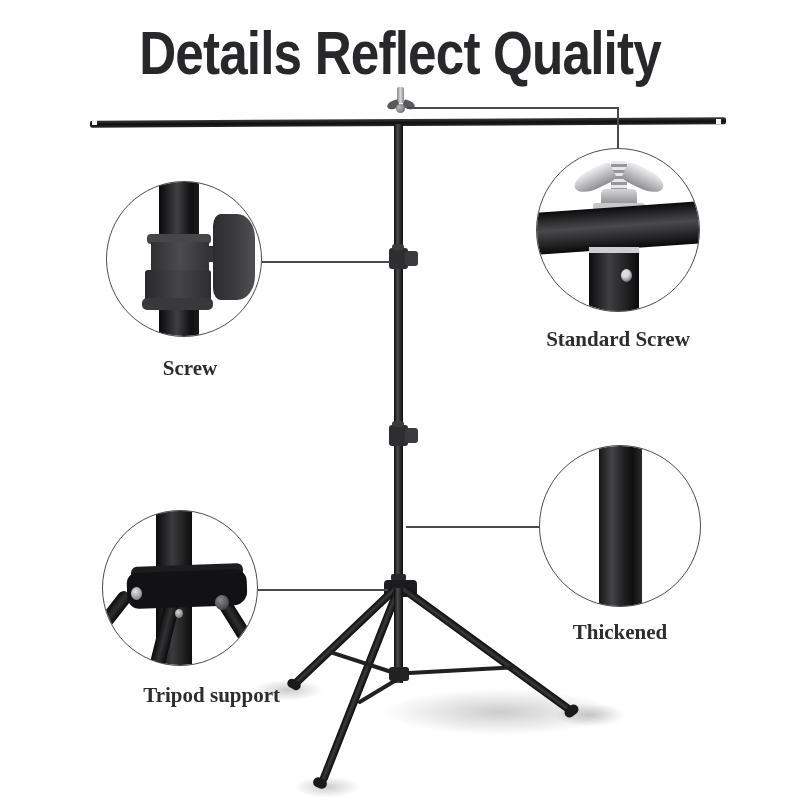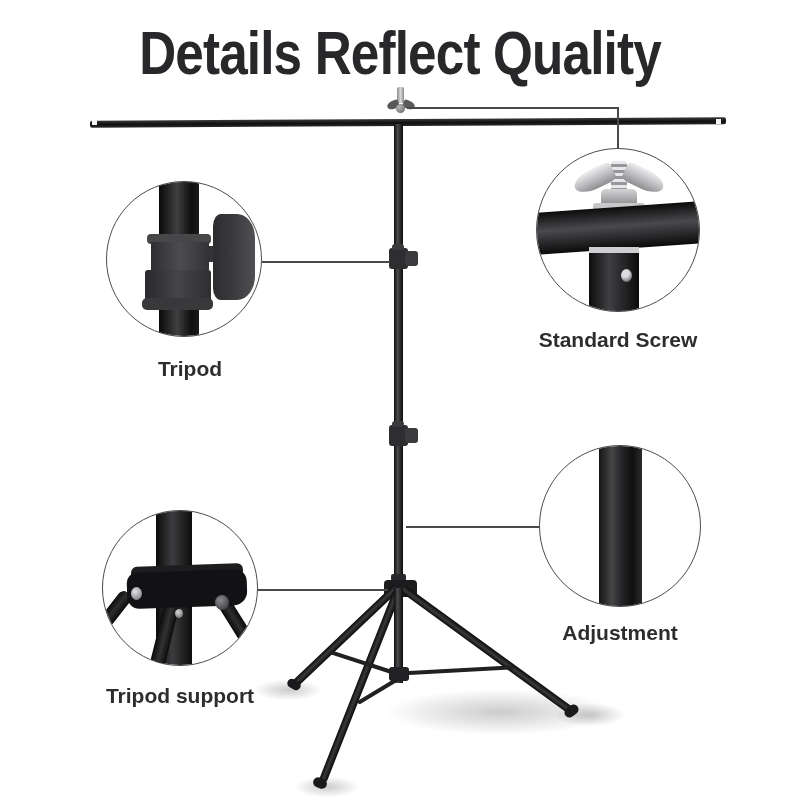--- a/index.html
+++ b/index.html
@@ -21,21 +21,21 @@
   .clamp-knob{position:absolute;background:#3b3b3e;border-radius:3px;}
   .leg{position:absolute;border-radius:4px;
     background:linear-gradient(90deg,#0b0b0c,#39393b 45%,#0b0b0c);}
   .strut{position:absolute;height:4px;background:#212123;border-radius:2px;transform-origin:left center;}
   .foot{position:absolute;background:#1a1a1c;border-radius:5px;}
   .shadow{position:absolute;background:radial-gradient(ellipse at center,rgba(0,0,0,0.20),rgba(0,0,0,0) 68%);}
   
   .callout-circle{position:absolute;border-radius:50%;background:#fff;
     border:1.5px solid #4c4c4e;overflow:hidden;box-sizing:border-box;}
   .callout-label{position:absolute;text-align:center;font-weight:700;font-size:21px;
-    line-height:23px;color:#2d2d2f;}
+    line-height:23px;color:#2d2d2f;font-family:Liberation Serif, serif;}
   .cline{position:absolute;background:#4a4a4c;height:1.5px;}
   .cline-v{position:absolute;background:#4a4a4c;width:1.5px;}
   .abs{position:absolute;}
 </style>
 </head>
 <body>
 
 <div class="canvas">
 
   <div class="title">Details Reflect Quality</div>
@@ -91,21 +91,21 @@
   <div class="callout-circle" style="left:106px;top:181px;width:156px;height:156px;">
     <div class="abs" style="left:52px;top:-2px;width:40px;height:160px;background:linear-gradient(90deg,#09090a,#3f3f41 45%,#101011 80%,#1a1a1b);"></div>
     <div class="abs" style="left:96px;top:64px;width:18px;height:16px;background:#343437;"></div>
     <div class="abs" style="left:106px;top:32px;width:42px;height:86px;background:linear-gradient(90deg,#2c2c2e,#3d3d40 55%,#505053);border-radius:8px 18px 18px 8px / 12px 24px 24px 12px;"></div>
     <div class="abs" style="left:40px;top:52px;width:64px;height:10px;background:#47474a;border-radius:4px;"></div>
     <div class="abs" style="left:44px;top:60px;width:58px;height:28px;background:linear-gradient(90deg,#2f2f31,#4c4c4f 50%,#333335);"></div>
     <div class="abs" style="left:38px;top:88px;width:66px;height:32px;background:linear-gradient(90deg,#29292b,#454548 50%,#2e2e30);border-radius:3px;"></div>
     <div class="abs" style="left:35px;top:116px;width:71px;height:12px;background:#39393c;border-radius:5px;"></div>
   </div>
   <div class="callout-label" style="left:84px;top:357px;width:212px;">
-    <div>Tripod</div>
+    <div>Screw</div>
   </div>
 
   <div class="callout-circle" style="left:536px;top:148px;width:164px;height:164px;">
     <div class="abs" style="left:74px;top:12px;width:16px;height:36px;background:repeating-linear-gradient(180deg,#e8e8ea 0 3px,#97979a 3px 6px);border-radius:3px;"></div>
     <div class="abs" style="left:36px;top:20px;width:42px;height:20px;background:linear-gradient(180deg,#f0f0f2,#8f8f92);border-radius:55% 20% 20% 55%;transform:rotate(-26deg);"></div>
     <div class="abs" style="left:86px;top:20px;width:42px;height:20px;background:linear-gradient(180deg,#f0f0f2,#8f8f92);border-radius:20% 55% 55% 20%;transform:rotate(26deg);"></div>
     <div class="abs" style="left:64px;top:40px;width:36px;height:18px;background:linear-gradient(180deg,#d5d5d7,#848487);border-radius:5px;"></div>
     <div class="abs" style="left:56px;top:54px;width:52px;height:8px;background:#c7c7c9;border-radius:3px;"></div>
     <div class="abs" style="left:-10px;top:58px;width:184px;height:42px;background:linear-gradient(180deg,#0b0b0c,#4a4a4d 45%,#0a0a0b);transform:rotate(-4deg);border-radius:6px;"></div>
     <div class="abs" style="left:52px;top:98px;width:50px;height:68px;background:linear-gradient(90deg,#0c0c0d,#3f3f42 40%,#0b0b0c);"></div>
@@ -120,24 +120,24 @@
     <div class="abs" style="left:53px;top:-2px;width:36px;height:160px;background:linear-gradient(90deg,#0a0a0b,#3c3c3e 45%,#0c0c0d);"></div>
     <div class="abs" style="left:18px;top:82px;width:14px;height:74px;background:linear-gradient(90deg,#0b0b0c,#2e2e30,#0b0b0c);border-radius:6px;transform-origin:7px 0;transform:rotate(38deg);"></div>
     <div class="abs" style="left:62px;top:92px;width:15px;height:72px;background:linear-gradient(90deg,#0b0b0c,#323234,#0b0b0c);border-radius:6px;transform-origin:7px 0;transform:rotate(14deg);"></div>
     <div class="abs" style="left:108px;top:82px;width:14px;height:74px;background:linear-gradient(90deg,#0b0b0c,#2e2e30,#0b0b0c);border-radius:6px;transform-origin:7px 0;transform:rotate(-32deg);"></div>
     <div class="abs" style="left:28px;top:54px;width:112px;height:14px;background:#1d1d1f;border-radius:6px;transform:rotate(-2deg);"></div>
     <div class="abs" style="left:24px;top:60px;width:120px;height:36px;background:#121214;border-radius:10px 12px 14px 12px;transform:rotate(-2deg);"></div>
     <div class="abs" style="left:28px;top:76px;width:11px;height:13px;border-radius:50%;background:radial-gradient(circle at 38% 35%,#e2e2e4,#6a6a6c);"></div>
     <div class="abs" style="left:72px;top:98px;width:8px;height:9px;border-radius:50%;background:radial-gradient(circle at 38% 35%,#d8d8da,#5a5a5c);"></div>
     <div class="abs" style="left:112px;top:84px;width:14px;height:15px;border-radius:50%;background:radial-gradient(circle at 38% 35%,#8b8b8d,#2d2d2f);"></div>
   </div>
-  <div class="callout-label" style="left:80px;top:684px;width:200px;">
+  <div class="callout-label" style="left:80px;top:684px;width:200px;text-align:right;">
     <div>Tripod support</div>
   </div>
 
   <div class="callout-circle" style="left:539px;top:445px;width:162px;height:162px;">
     <div class="abs" style="left:59px;top:-2px;width:43px;height:166px;background:linear-gradient(90deg,#161617,#454547 30%,#232325 55%,#0f0f10 78%,#2b2b2d);"></div>
   </div>
   <div class="callout-label" style="left:514px;top:621px;width:212px;">
-    <div>Adjustment</div>
+    <div>Thickened</div>
   </div>
 
 </div>
 
 </body></html>

